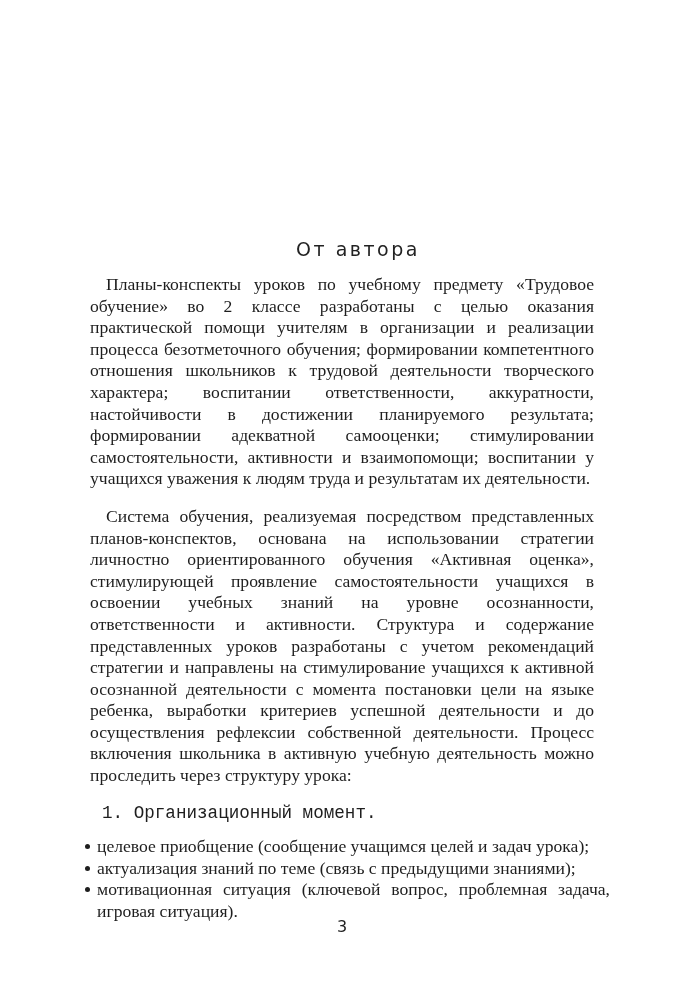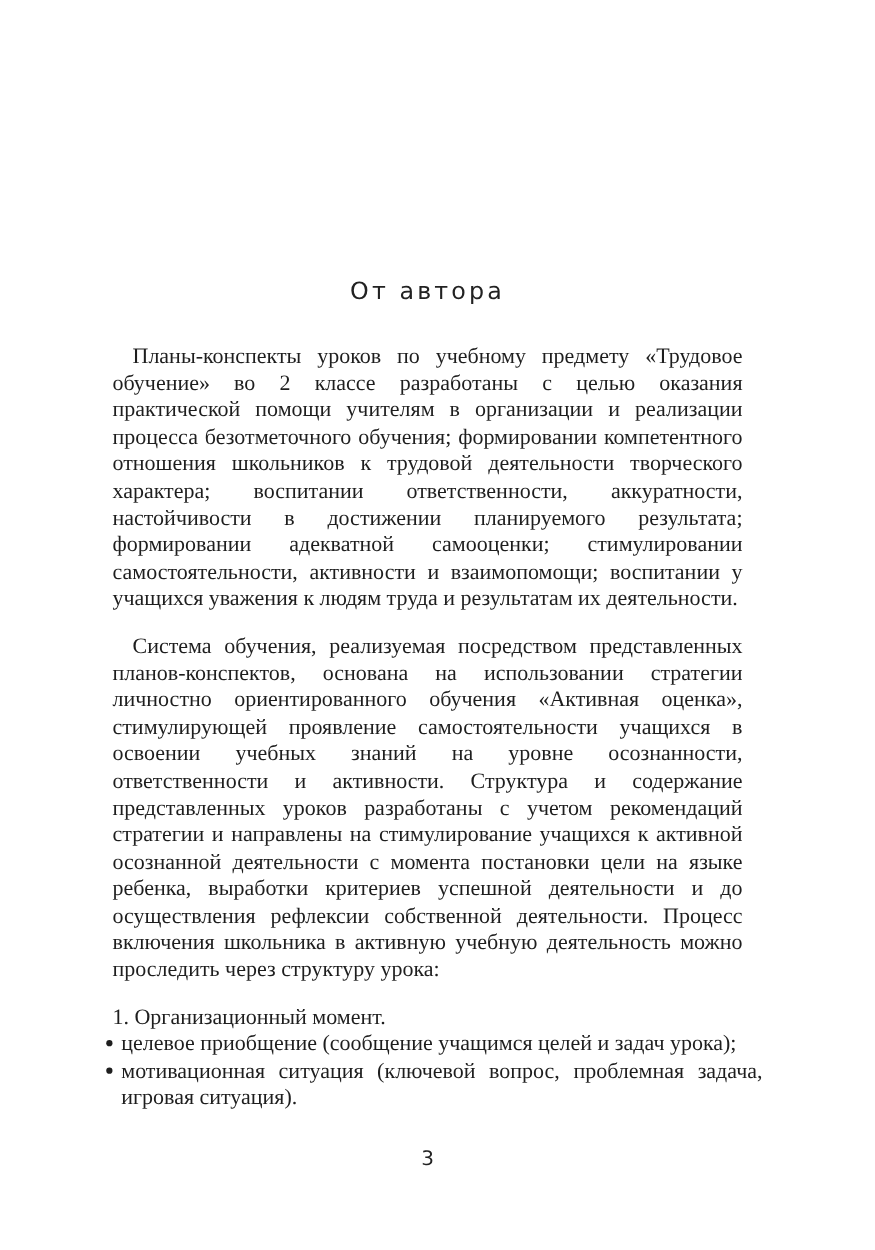--- a/index.html
+++ b/index.html
@@ -24,42 +24,43 @@
       position: absolute;
       top: 222px;
       left: 0;
       width: 536px;
       text-align: center;
       font-family: "DejaVu Sans", sans-serif;
       font-size: 19px;
       letter-spacing: 2.5px;
       font-weight: normal;
       color: #222;
-      margin: 0;
+      margin: 16px;
     }
     .body-text {
       position: absolute;
       top: 258px;
       left: 0;
       width: 536px;
       font-family: "Liberation Serif", serif;
       font-size: 17.6px;
       line-height: 21.6px;
       text-align: justify;
       color: #1e1e1e;
     }
     .para {
       margin: 16px;
       text-indent: 16px;
       hyphens: manual;
     }
     .list-num {
-      margin: 0;
+      margin: 12px;
       text-indent: 16px;
       text-align: justify;
+      font-family: Liberation Mono, monospace;
     }
     .bullets {
       list-style: none;
       margin: 0;
       padding: 0 0 0 23px;
     }
     .bullet-item {
       position: relative;
       padding-left: 0;
       text-align: justify;
@@ -94,19 +95,23 @@
     <p class="para">Планы-конспекты уроков по учебному предмету «Трудовое обуче­ние» во 2 классе разработаны с целью оказания практической помощи учителям в организации и реализации процесса безотметочного об­учения; формировании компетентного отношения школьников к тру­довой деятельности творческого характера; воспитании ответствен­ности, аккуратности, настойчивости в достижении планируемого результата; формировании адекватной самооценки; стимулировании самостоятельности, активности и взаимопомощи; воспитании у уча­щихся уважения к людям труда и результатам их деятельности.</p>
     <p class="para">Система обучения, реализуемая посредством представленных планов-конспектов, основана на использовании стратегии личност­но ориентированного обучения «Активная оценка», стимулирующей проявление самостоятельности учащихся в освоении учебных зна­ний на уровне осознанности, ответственности и активности. Струк­тура и содержание представленных уроков разработаны с учетом рекомендаций стратегии и направлены на стимулирование учащихся к активной осознанной деятельности с момента постановки цели на языке ребенка, выработки критериев успешной деятельности и до осуществления рефлексии собственной деятельности. Процесс включения школьника в активную учебную деятельность можно проследить через структуру урока:</p>
     <p class="list-num">1. Организационный момент.</p>
     <ul class="bullets">
       <li class="bullet-item">
         <span class="bullet-dot"></span>
         <span>целевое приобщение (сообщение учащимся целей и задач урока);</span>
       </li>
       <li class="bullet-item">
         <span class="bullet-dot"></span>
+        <span>актуализация знаний по теме (связь с предыдущими зна­ниями);</span>
+      </li>
+      <li class="bullet-item">
+        <span class="bullet-dot"></span>
         <span>мотивационная ситуация (ключевой вопрос, проблемная за­дача, игровая ситуация).</span>
       </li>
     </ul>
   </div>
 
   <div class="page-number">3</div>
 </div>
 
 </body></html>

